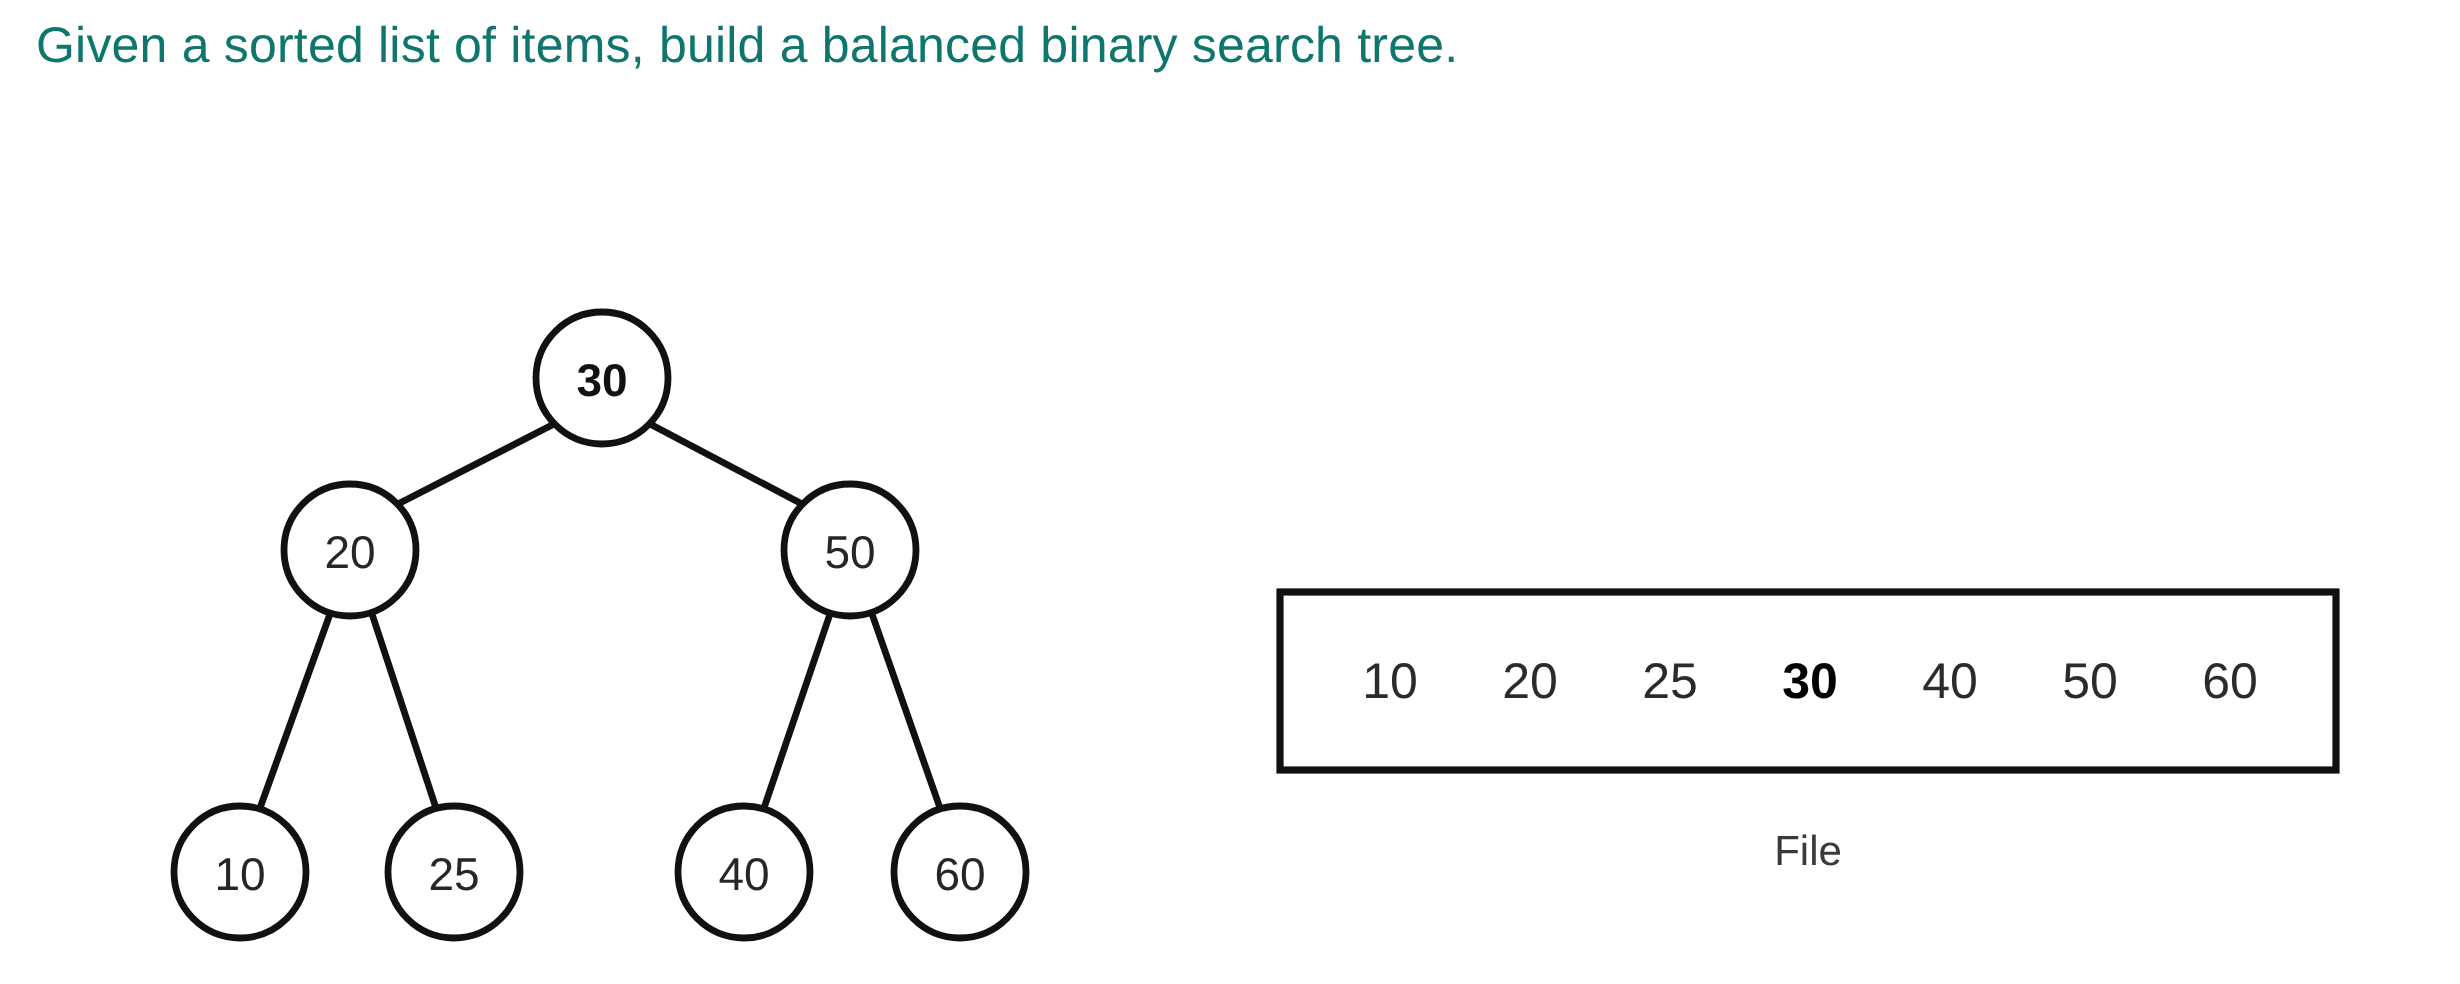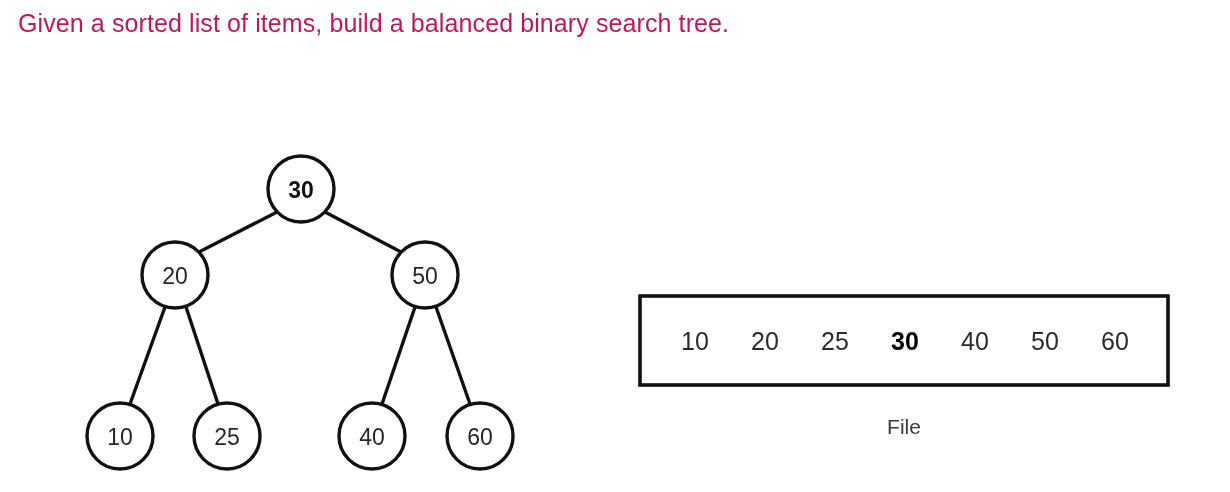--- a/index.html
+++ b/index.html
@@ -20,21 +20,21 @@
     left: 0;
     top: 0;
     width: 1230px;
     height: 492px;
   }
   .caption {
     position: absolute;
     left: 18px;
     top: 9px;
     font-size: 25px;
-    color: #be185d;
+    color: #0f766e;
     font-family: "Liberation Sans", sans-serif;
     white-space: nowrap;
     letter-spacing: 0.1px;
   }
   svg.diagram {
     position: absolute;
     left: 0;
     top: 0;
     width: 1230px;
     height: 492px;

